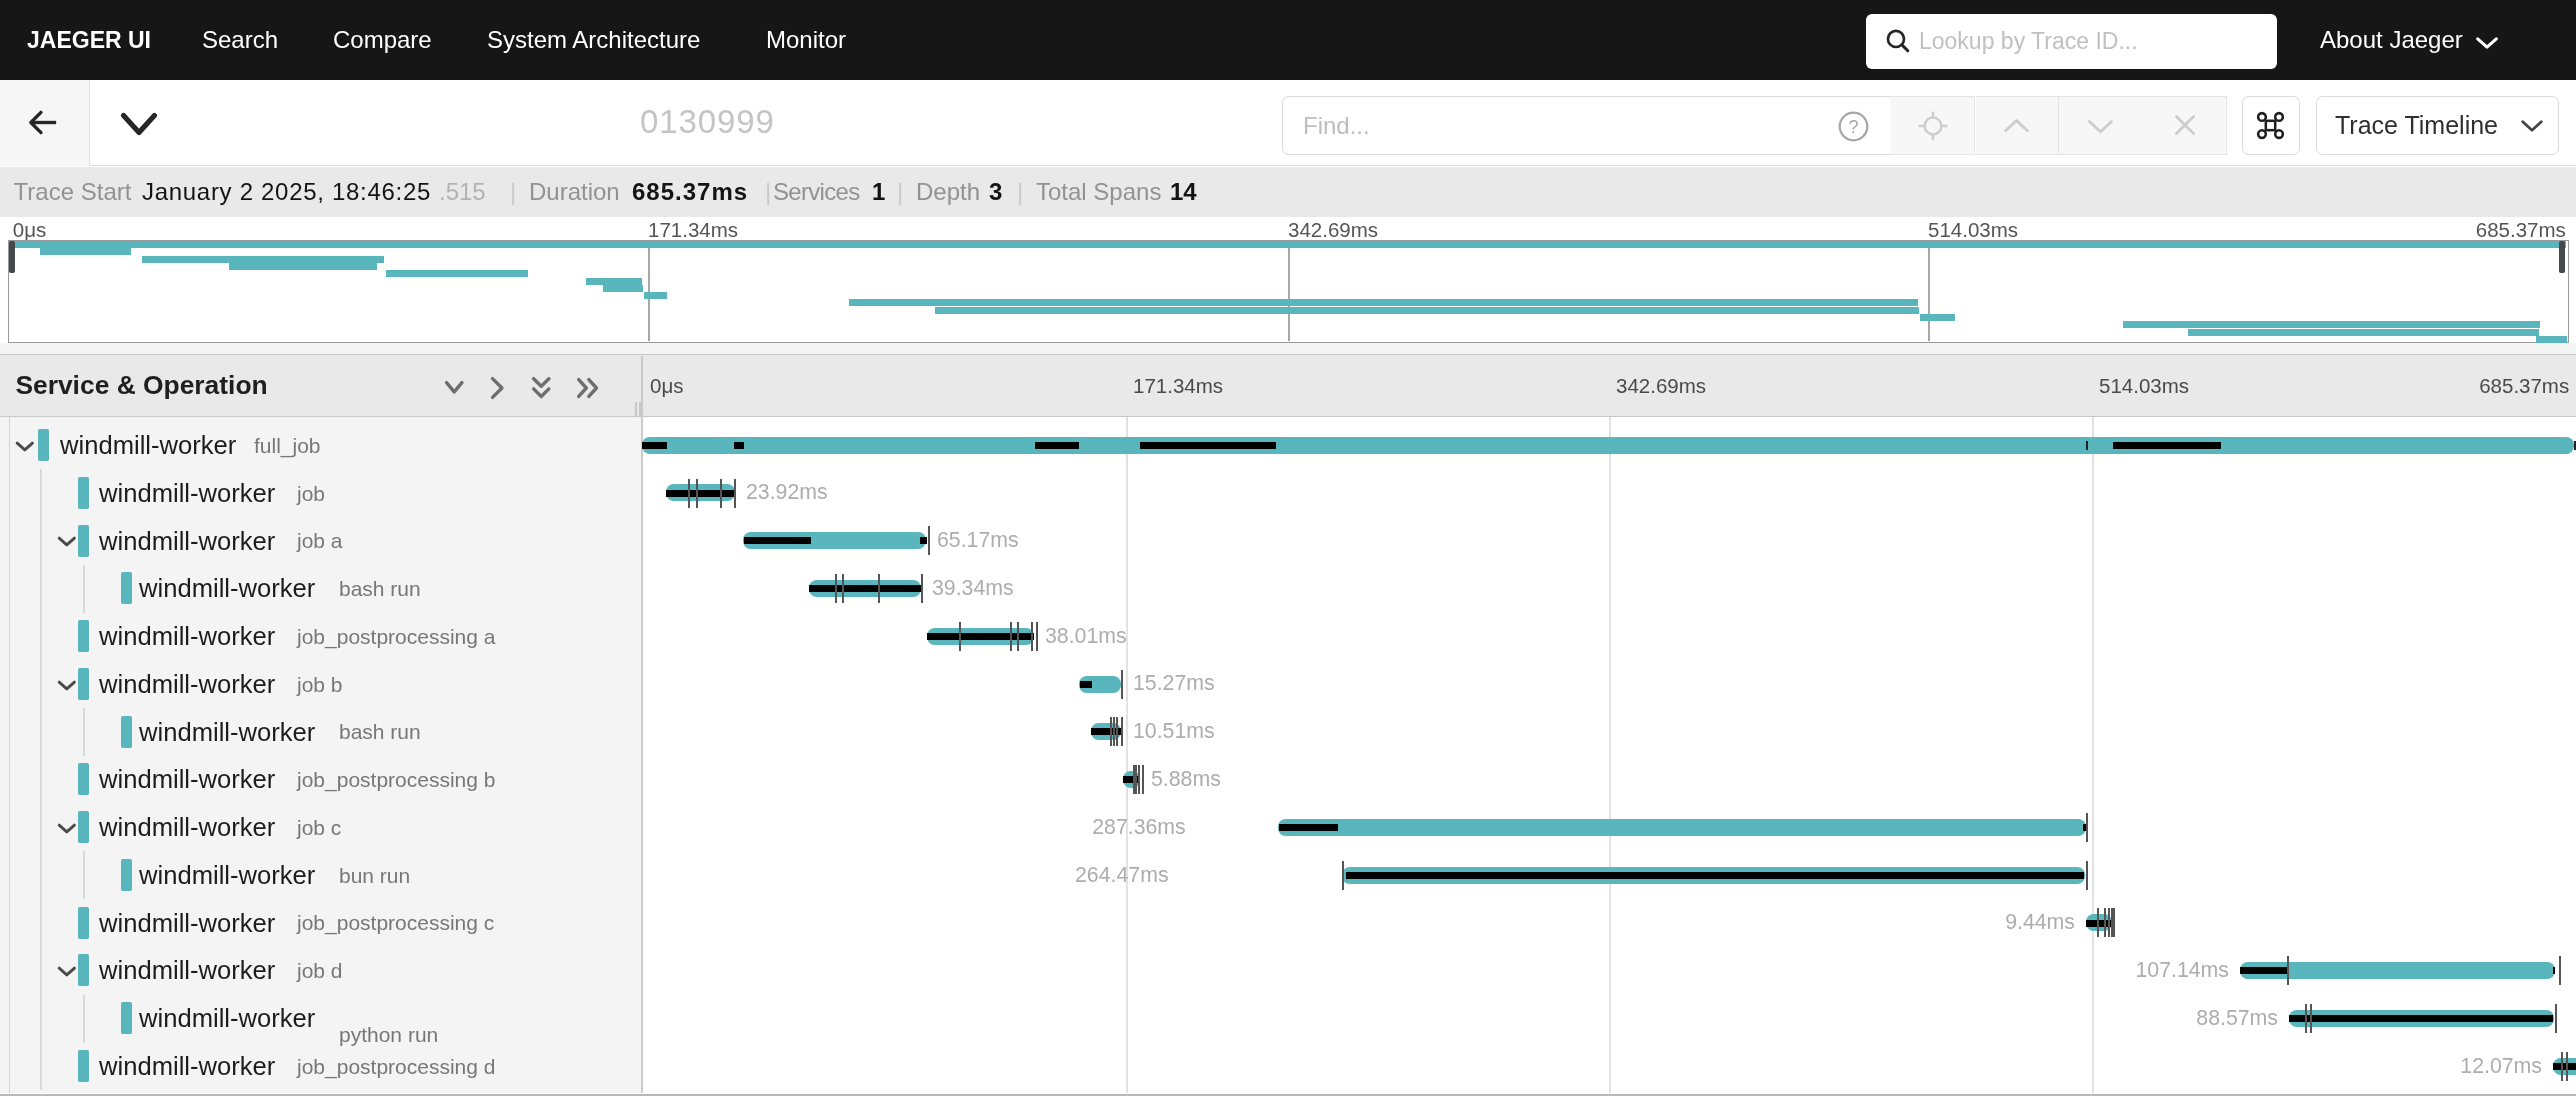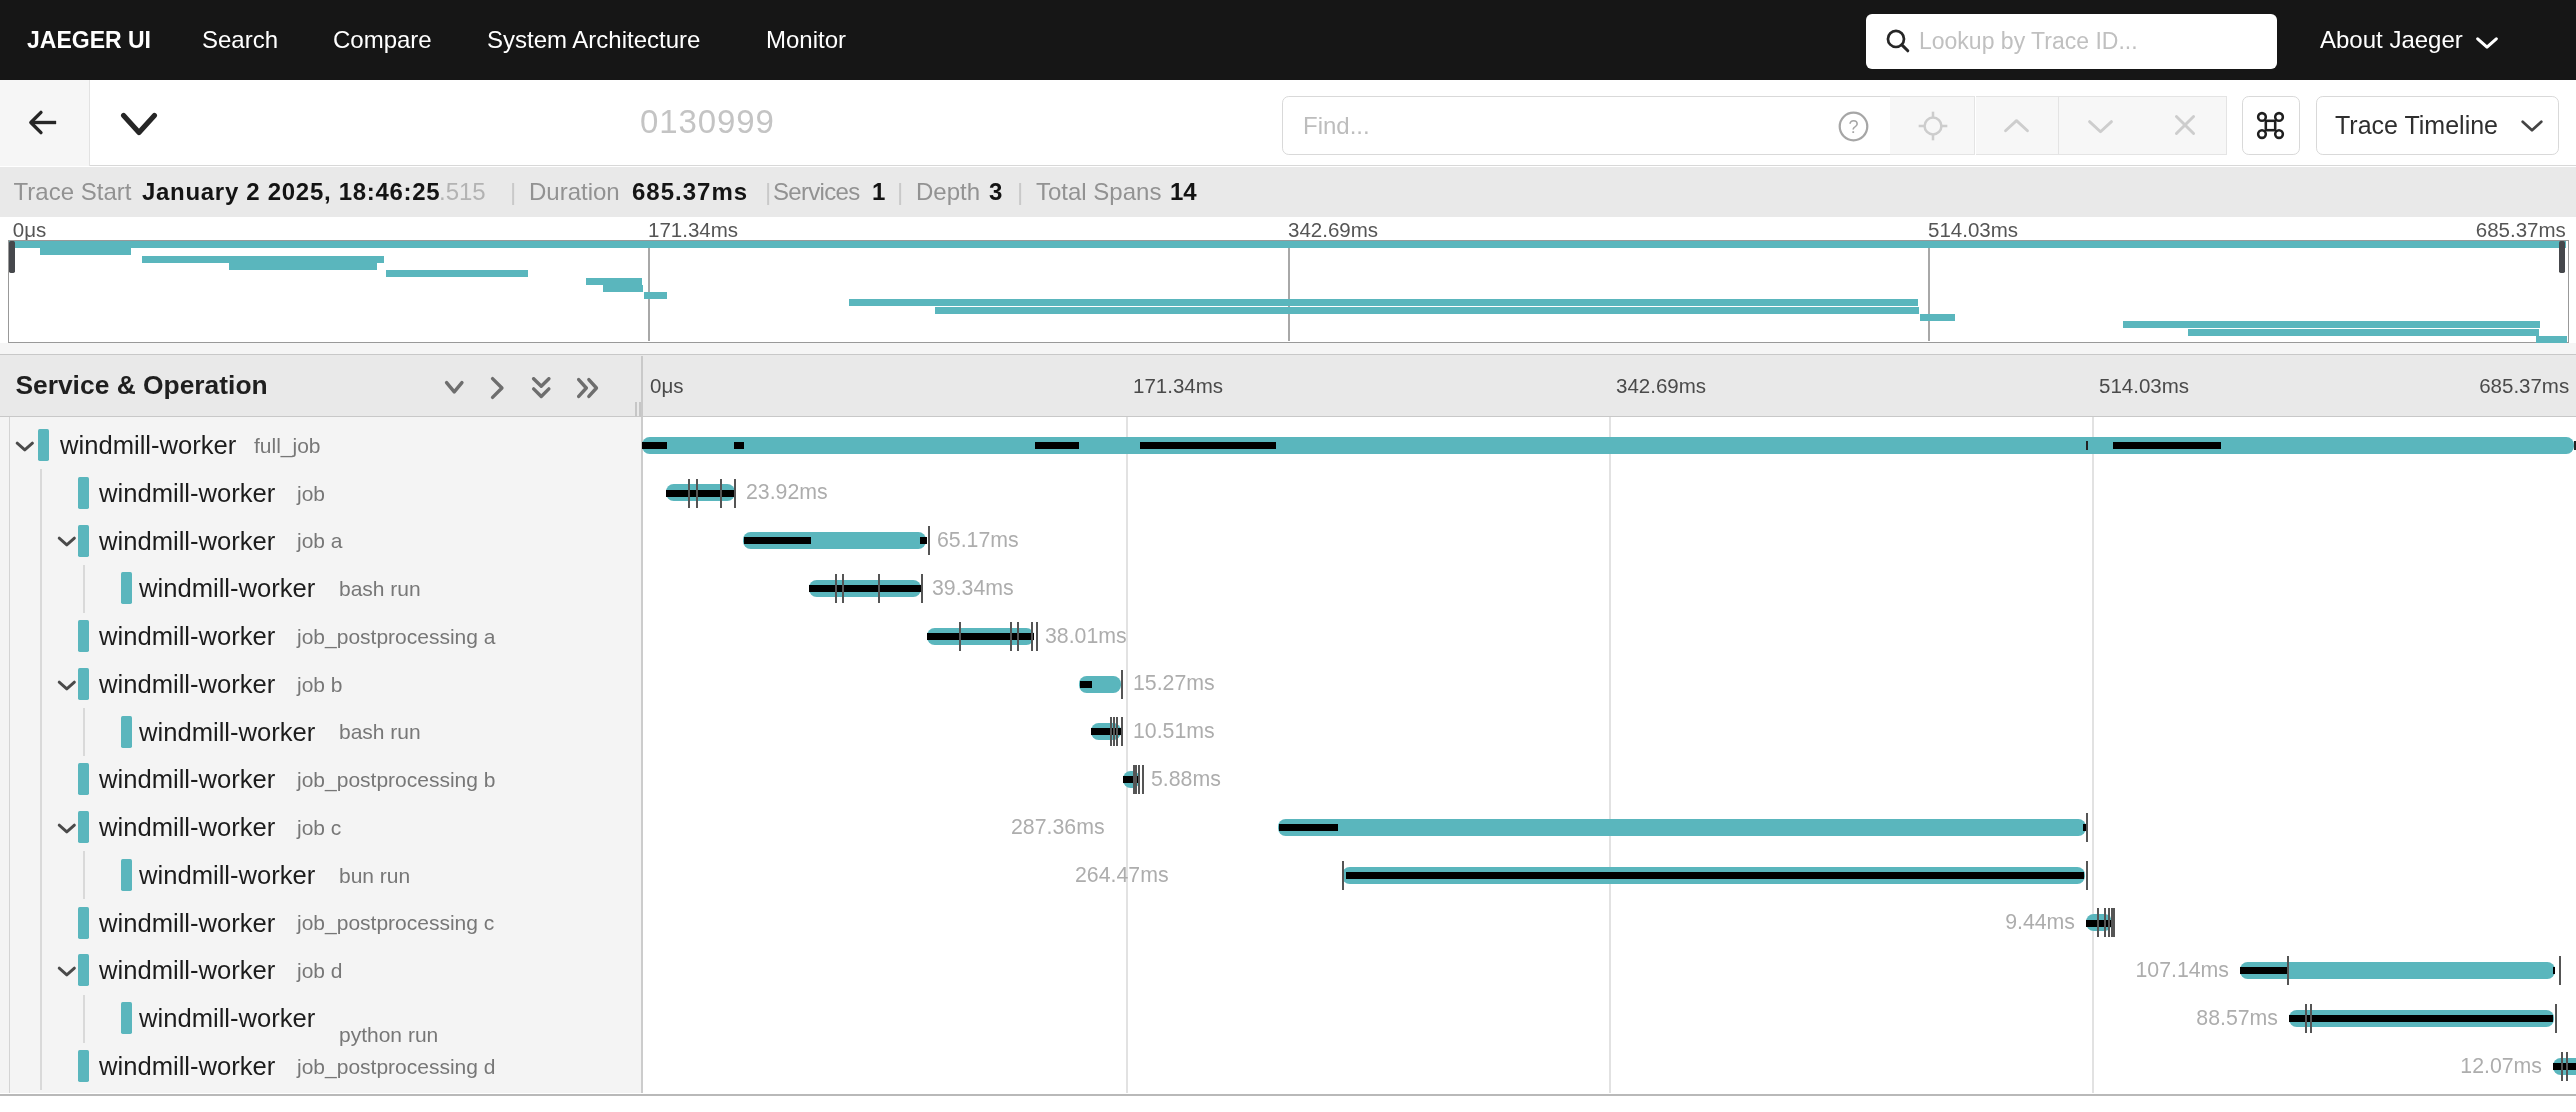--- a/index.html
+++ b/index.html
@@ -67,21 +67,21 @@
         <circle cx="27" cy="27" r="4.5"></circle>
         <rect x="11.5" y="11.5" width="11" height="11"></rect>
       </svg></div>
 <div class="a" style="left:2316px;top:96px;width:243px;height:59px;background:#fff;border:1.7px solid #d9d9d9;border-radius:6.8px"></div>
 <div class="a" style="left:2335px;top:96px;height:59px;line-height:59px;font-size:25px;color:#2f2f2f">Trace Timeline</div>
 <div class="a" style="left:2521px;top:120px;width:22px;height:12px"><svg width="22" height="12" viewBox="0 0 26 14">
         <polyline points="2,2 13,12 24,2" fill="none" stroke="#444" stroke-width="3.2" stroke-linecap="round" stroke-linejoin="round"></polyline>
       </svg></div>
 <div class="a" style="left:0;top:167px;width:2576px;height:50px;background:#e9e9e9"></div>
 <div class="a" style="left:13.6px;top:167px;height:50px;line-height:50px;font-size:24px;color:#929292;font-weight:400">Trace Start</div>
-<div class="a" style="left:142px;top:167px;height:50px;line-height:50px;font-size:24px;color:#141414;font-weight:700;letter-spacing:0.7px">January 2 2025, 18:46:25</div>
+<div class="a" style="left:142px;top:167px;height:50px;line-height:50px;font-size:24px;color:#141414;font-weight:400;letter-spacing:0.7px">January 2 2025, 18:46:25</div>
 <div class="a" style="left:439px;top:167px;height:50px;line-height:50px;font-size:24px;color:#b3b3b3;font-weight:400">.515</div>
 <div class="a" style="left:510px;top:167px;height:50px;line-height:50px;font-size:24px;color:#c9c9c9;font-weight:400">|</div>
 <div class="a" style="left:529px;top:167px;height:50px;line-height:50px;font-size:24px;color:#929292;font-weight:400">Duration</div>
 <div class="a" style="left:632px;top:167px;height:50px;line-height:50px;font-size:24px;color:#141414;font-weight:700;letter-spacing:1px">685.37ms</div>
 <div class="a" style="left:765px;top:167px;height:50px;line-height:50px;font-size:24px;color:#c9c9c9;font-weight:400">|</div>
 <div class="a" style="left:773px;top:167px;height:50px;line-height:50px;font-size:24px;color:#929292;font-weight:400;letter-spacing:-0.7px">Services</div>
 <div class="a" style="left:872px;top:167px;height:50px;line-height:50px;font-size:24px;color:#141414;font-weight:700">1</div>
 <div class="a" style="left:897px;top:167px;height:50px;line-height:50px;font-size:24px;color:#c9c9c9;font-weight:400">|</div>
 <div class="a" style="left:916px;top:167px;height:50px;line-height:50px;font-size:24px;color:#929292;font-weight:400">Depth</div>
 <div class="a" style="left:989px;top:167px;height:50px;line-height:50px;font-size:24px;color:#141414;font-weight:700">3</div>
@@ -239,21 +239,21 @@
 <div class="a" style="left:57px;top:822px;width:19.6px;height:11px"><svg width="19.6" height="11" viewBox="0 0 23 13">
         <polyline points="2.5,2.5 11.5,10.5 20.5,2.5" fill="none" stroke="#4a4a4a" stroke-width="3.4" stroke-linecap="round" stroke-linejoin="round"></polyline>
       </svg></div>
 <div class="a" style="left:78px;top:811px;width:11px;height:32px;background:#5ab6bd;border-radius:1.7px"></div>
 <div class="a" style="left:99px;top:811px;height:32px;line-height:32px;font-size:25.6px;color:#1c1c1c">windmill-worker</div>
 <div class="a" style="left:297px;top:813px;height:29px;line-height:29px;font-size:21px;color:#777777">job c</div>
 <div class="a" style="left:1278px;top:819px;width:808px;height:17px;background:#5ab6bd;border-radius:7.7px"></div>
 <div class="a" style="left:1279px;top:824px;width:59px;height:6.8px;background:#000"></div>
 <div class="a" style="left:2083px;top:824px;width:2.6px;height:6.8px;background:#000"></div>
 <div class="a" style="left:2086px;top:813px;width:1.7px;height:29px;background:#555"></div>
-<div class="a" style="left:1011px;top:814px;width:256px;height:27px;line-height:27px;font-size:21.3px;color:#adadad;text-align:left">287.36ms</div>
+<div class="a" style="left:1011px;top:814px;width:256px;height:27px;line-height:27px;font-size:21.3px;color:#adadad;text-align:center">287.36ms</div>
 <div class="a" style="left:121px;top:859px;width:11px;height:32px;background:#5ab6bd;border-radius:1.7px"></div>
 <div class="a" style="left:139px;top:859px;height:32px;line-height:32px;font-size:25.6px;color:#1c1c1c">windmill-worker</div>
 <div class="a" style="left:339px;top:861px;height:29px;line-height:29px;font-size:21px;color:#777777">bun run</div>
 <div class="a" style="left:1342px;top:867px;width:743px;height:17px;background:#5ab6bd;border-radius:7.7px"></div>
 <div class="a" style="left:1346px;top:872px;width:738px;height:6.8px;background:#000"></div>
 <div class="a" style="left:1342px;top:861px;width:1.7px;height:29px;background:#555"></div>
 <div class="a" style="left:2086px;top:861px;width:1.7px;height:29px;background:#555"></div>
 <div class="a" style="left:1075px;top:862px;width:256px;height:27px;line-height:27px;font-size:21.3px;color:#adadad;text-align:left">264.47ms</div>
 <div class="a" style="left:78px;top:907px;width:11px;height:32px;background:#5ab6bd;border-radius:1.7px"></div>
 <div class="a" style="left:99px;top:907px;height:32px;line-height:32px;font-size:25.6px;color:#1c1c1c">windmill-worker</div>

